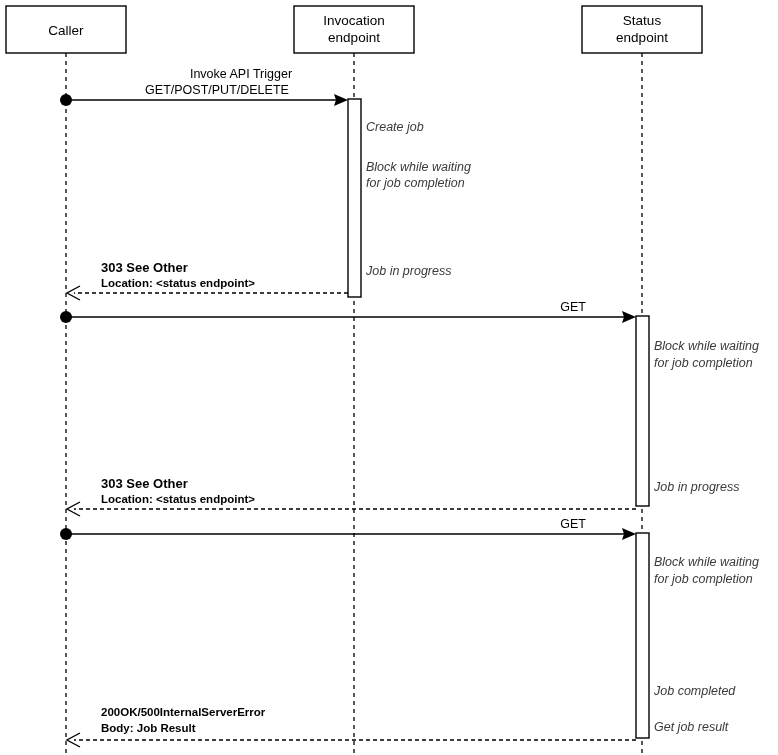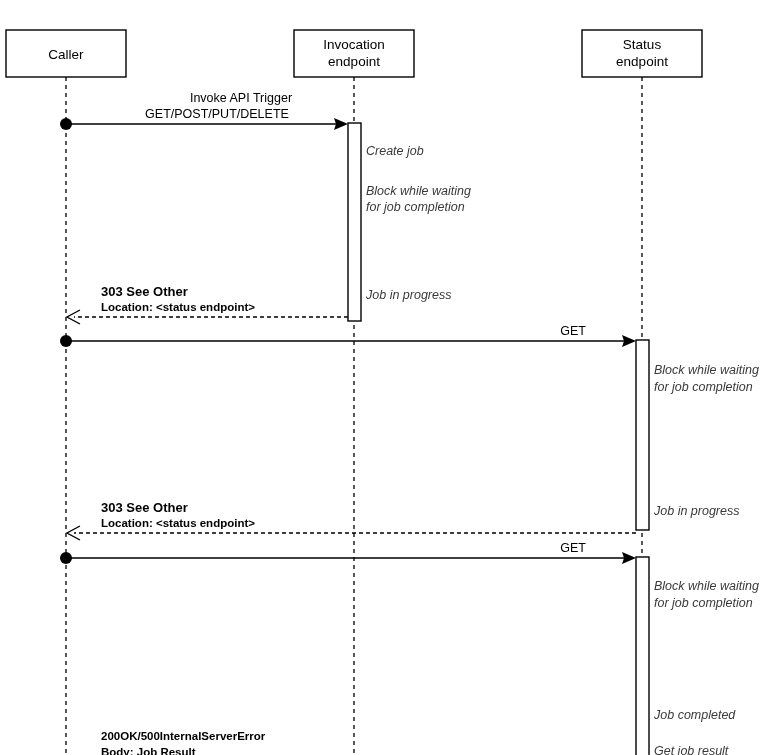--- a/index.html
+++ b/index.html
@@ -11,21 +11,20 @@
     width: 778px;
     height: 755px;
     font-family: "Liberation Sans", sans-serif;
     color: #000000;
     overflow: hidden;
   }
   #diagram-root {
     position: relative;
     width: 778px;
     height: 675px;
-    margin-top: 24px;
   }
   svg.seq {
     display: block;
     width: 778px;
     height: 755px;
   }
   .box-rect {
     fill: #ffffff;
     stroke: #000000;
     stroke-width: 1.4;

